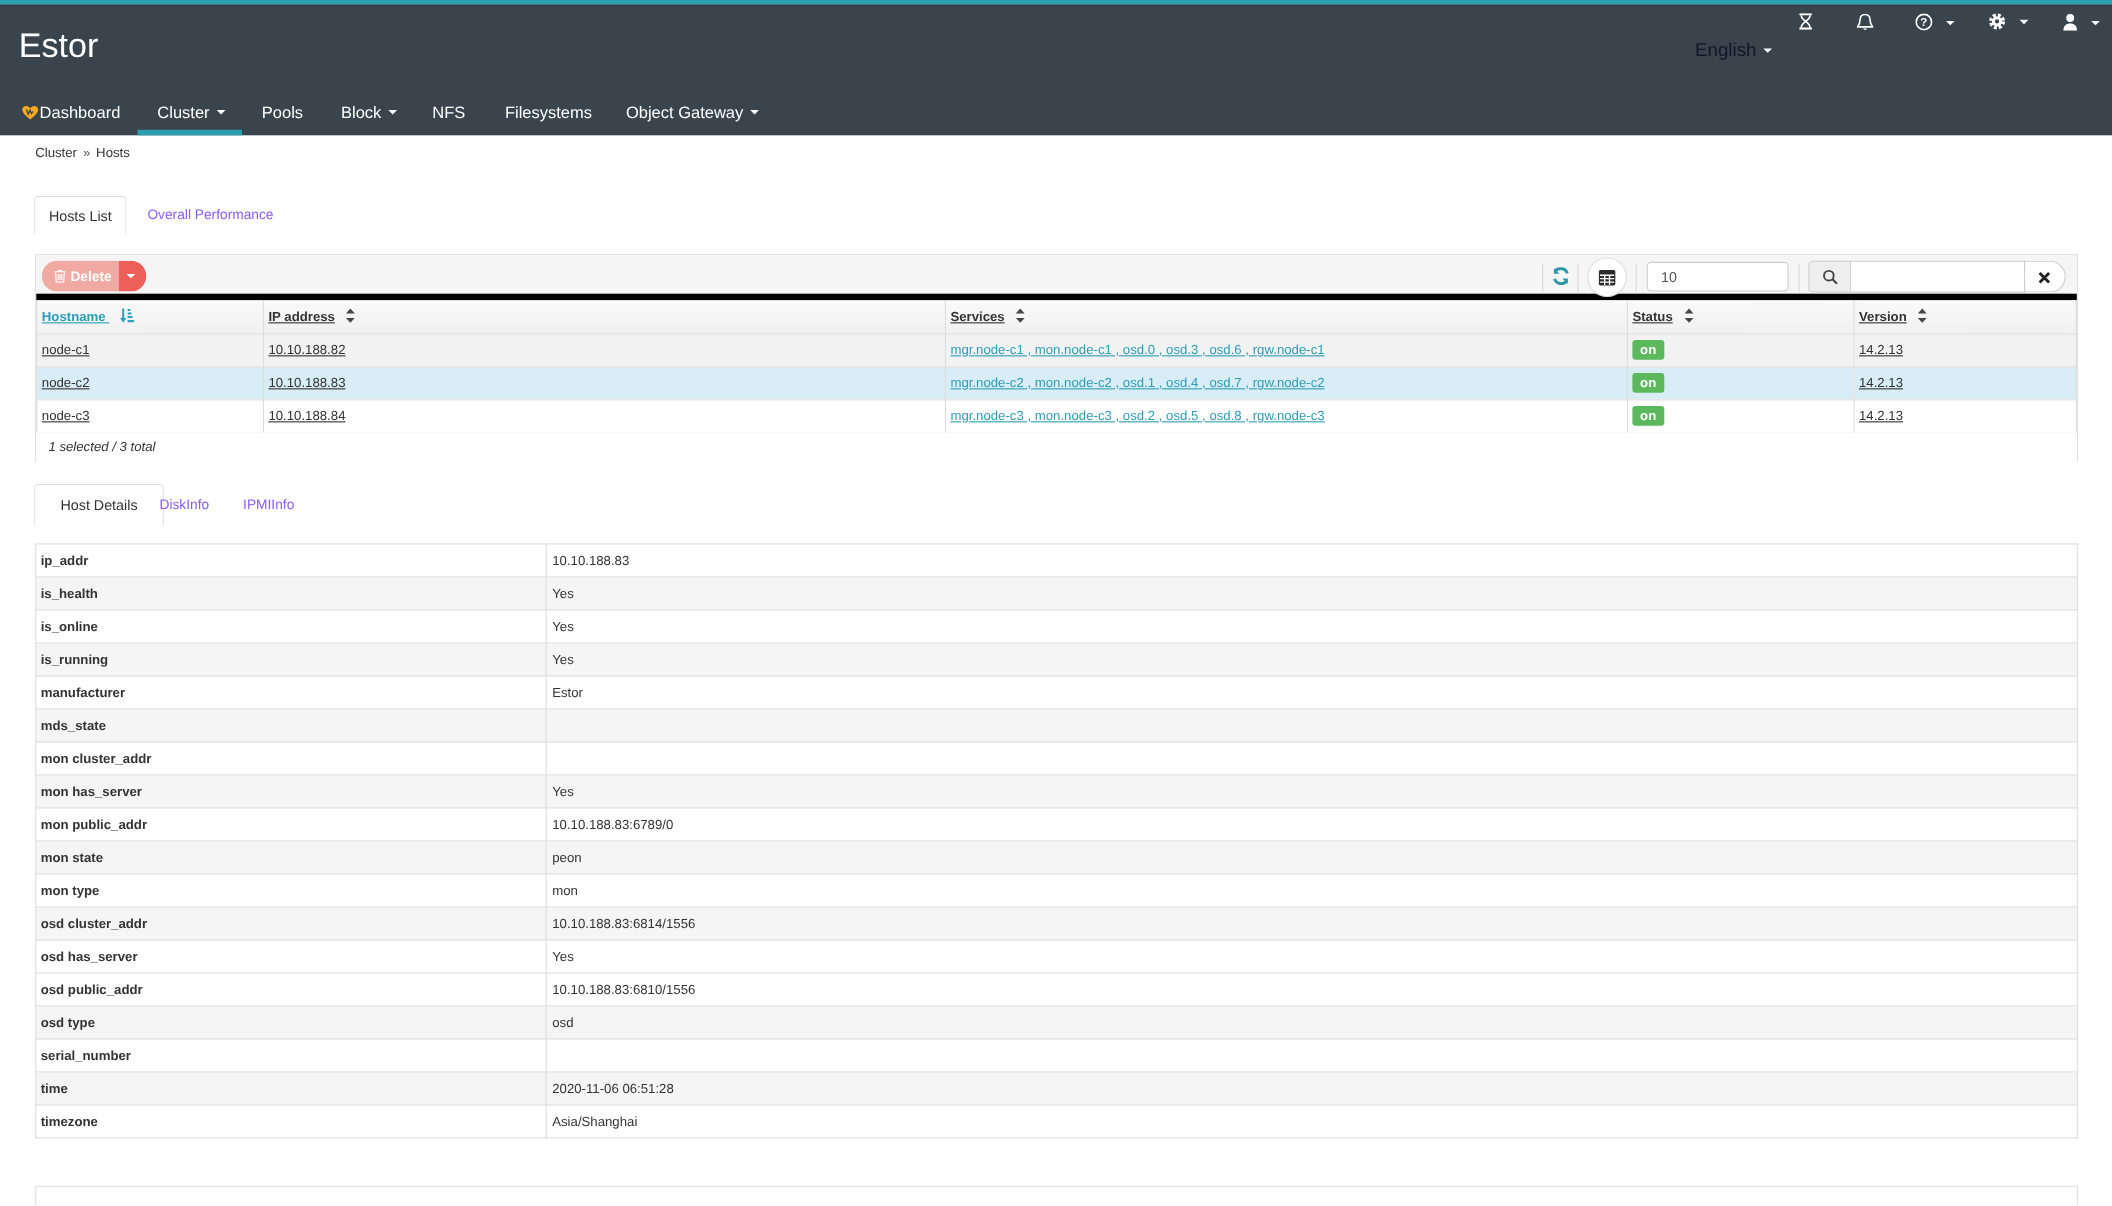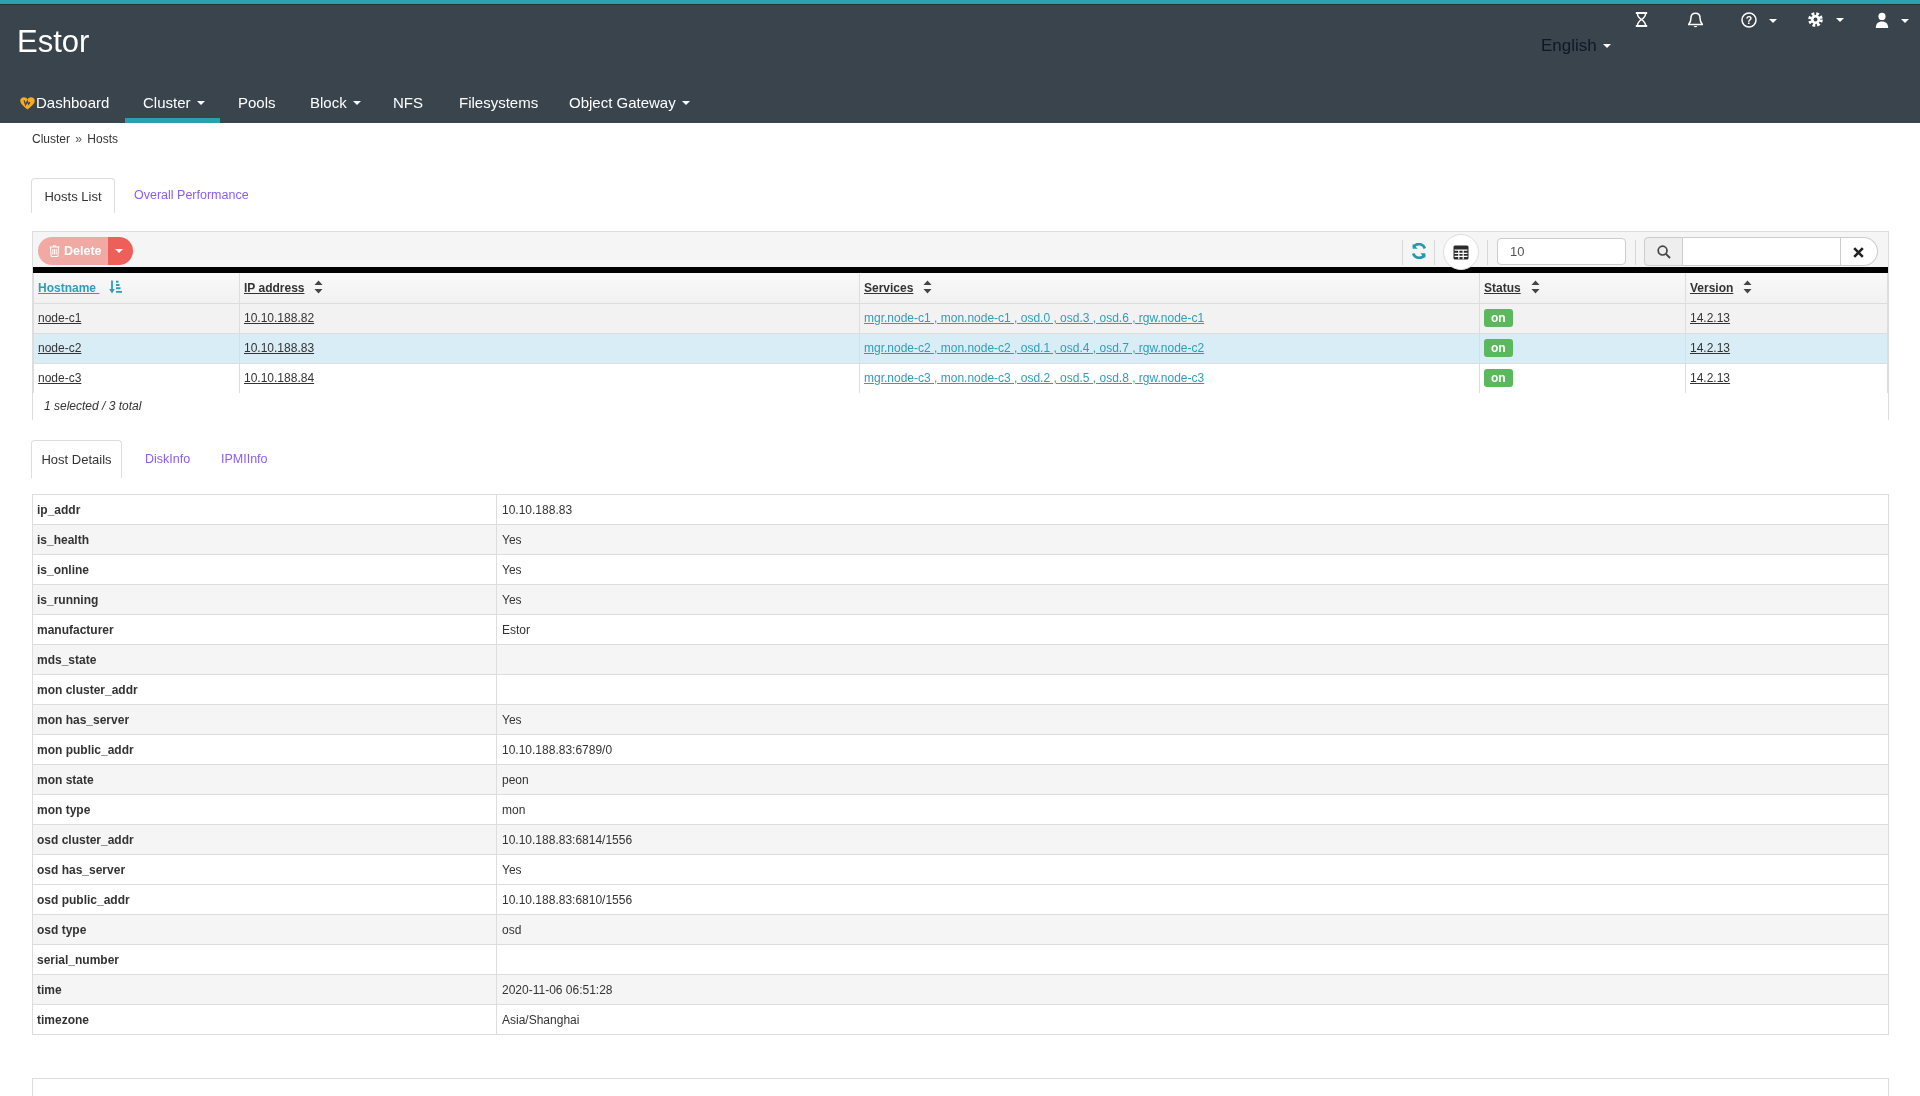--- a/index.html
+++ b/index.html
@@ -223,21 +223,21 @@
             <td>10.10.188.84</td>
             <td style="color:#2d9eb9;">mgr.node-c3 , mon.node-c3 , osd.2 , osd.5 , osd.8 , rgw.node-c3</td>
             <td><span class="badge-on">on</span></td>
             <td>14.2.13</td>
           </tr>
     </tbody>
       </table>
     <div id="tfoot">1 selected / 3 total</div>
   </div>
 
-  <div class="tab-active" style="left:31px; top:440px; width:91px; height:38px; line-height:38px;">Host Details</div>
+  <div class="tab-active" style="left:31px; top:440px; width:118px; height:38px; line-height:38px;">Host Details</div>
   <div class="tab-link" style="left:145px; top:452px;">DiskInfo</div>
   <div class="tab-link" style="left:221px; top:452px;">IPMIInfo</div>
 
   <table id="dettable">
     <colgroup>
         <col style="width:464px">
         <col>
       </colgroup>
     <tbody>
         <tr class="odd">

